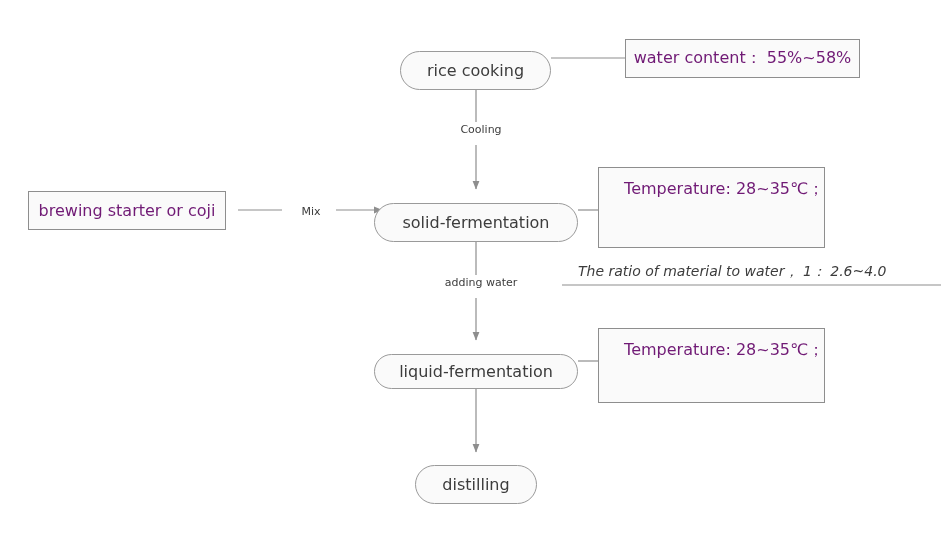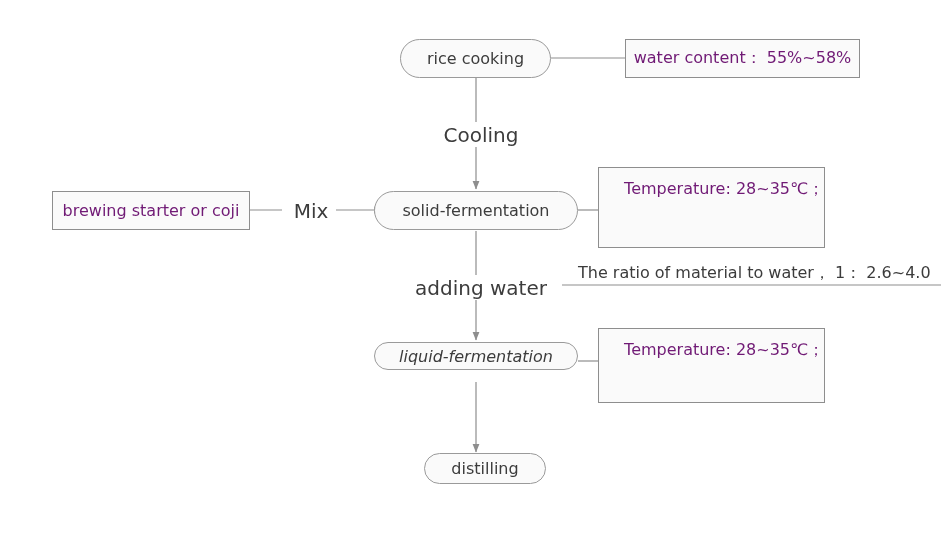--- a/index.html
+++ b/index.html
@@ -28,20 +28,21 @@
     box-sizing: border-box;
     background: #fafafa;
     border: 1px solid #9a9a9a;
     border-radius: 22px;
     display: flex;
     align-items: center;
     justify-content: center;
     color: #3c3c3c;
     font-size: 16px;
     white-space: nowrap;
+    margin-top: 12px;
   }
   .rect-box {
     position: absolute;
     box-sizing: border-box;
     background: #fafafa;
     border: 1px solid #8e8e8e;
     color: #701a75;
     font-size: 16px;
     white-space: nowrap;
     text-align: right;
@@ -52,30 +53,31 @@
     justify-content: center;
   }
   .rect-box.detail {
     padding: 9px 0 15px 11px;
     line-height: 1.55;
   }
   .edge-label {
     position: absolute;
     background: #ffffff;
     color: #3c3c3c;
-    font-size: 20px;
+    font-size: 11px;
     white-space: nowrap;
     padding: 0 5px;
     text-align: center;
   }
   .free-label {
     position: absolute;
     color: #3c3c3c;
-    font-size: 16px;
+    font-size: 14px;
     white-space: nowrap;
+    font-style: italic;
   }
 </style>
 </head>
 <body>
 
 <div id="canvas">
 
   <svg class="layer" viewBox="0 0 952 534">
     <defs>
       <marker id="arrow" markerWidth="10" markerHeight="10" refX="8.5" refY="4" orient="auto" markerUnits="userSpaceOnUse">
@@ -104,49 +106,49 @@
   </svg>
 
   <div class="node" style="left:400px; top:39px; width:151px; height:39px;">
     <span>rice cooking</span>
   </div>
 
   <div class="node" style="left:374px; top:191px; width:204px; height:39px;">
     <span>solid-fermentation</span>
   </div>
 
-  <div class="node" style="left:374px; top:342px; width:204px; height:28px;font-style:italic;">
+  <div class="node" style="left:374px; top:342px; width:204px; height:35px;">
     <span>liquid-fermentation</span>
   </div>
 
-  <div class="node" style="left:424px; top:453px; width:122px; height:31px;">
+  <div class="node" style="left:415px; top:453px; width:122px; height:39px;">
     <span>distilling</span>
   </div>
 
-  <div class="rect-box centered" style="left:52px; top:191px; width:198px; height:39px;">
+  <div class="rect-box centered" style="left:28px; top:191px; width:198px; height:39px;">
     <span>brewing starter or coji</span>
   </div>
 
   <div class="rect-box centered" style="left:625px; top:39px; width:235px; height:39px;">
     <span>water content： 55%~58%</span>
   </div>
 
   <div class="rect-box detail" style="left:598px; top:167px; width:227px; height:81px;">
     <div>Temperature: 28~35℃；</div>
   </div>
 
   <div class="rect-box detail" style="left:598px; top:328px; width:227px; height:75px;">
     <div>Temperature: 28~35℃；</div>
   </div>
 
   <div class="edge-label" style="left:437px; top:123px; width:78px;">
     <span>Cooling</span>
   </div>
 
-  <div class="edge-label" style="left:286px; top:199px; width:40px;">
+  <div class="edge-label" style="left:286px; top:205px; width:40px;">
     <span>Mix</span>
   </div>
 
   <div class="edge-label" style="left:400px; top:276px; width:152px;">
     <span>adding water</span>
   </div>
 
   <div class="free-label" style="left:578px; top:263px;">
     <span>The ratio of material to water， 1： 2.6~4.0</span>
   </div>

